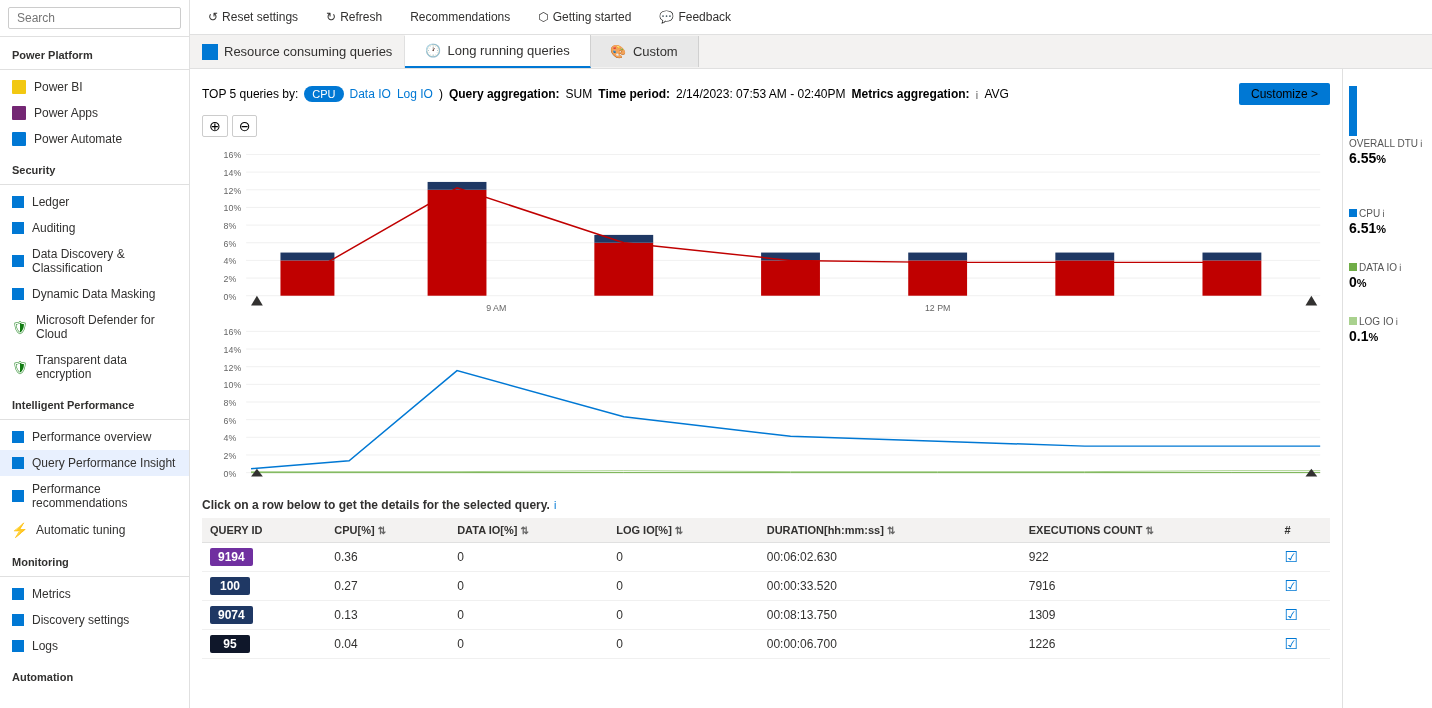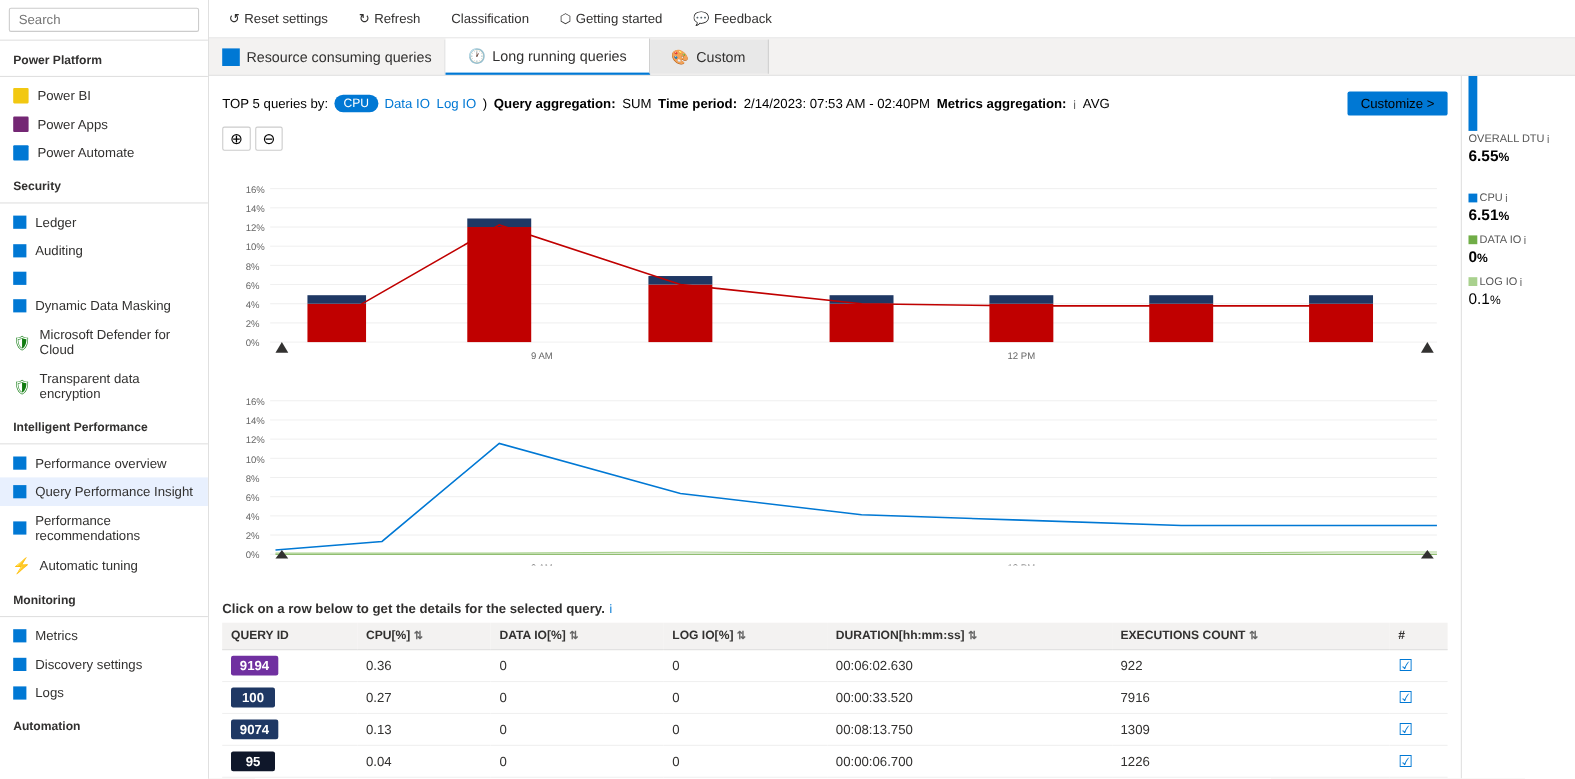--- a/index.html
+++ b/index.html
@@ -36,21 +36,21 @@
     .cpu-badge { background: #0078d4; color: #fff; padding: 2px 8px; border-radius: 10px; font-size: 11px; cursor: pointer; }
     .data-io-link { color: #0078d4; cursor: pointer; }
     .log-io-link { color: #0078d4; cursor: pointer; }
     .customize-btn { background: #0078d4; color: #000000; border: none; padding: 4px 12px; cursor: pointer; border-radius: 2px; font-size: 12px; margin-left: auto; }
 
     
     .zoom-controls { display: flex; gap: 4px; padding: 4px 0; }
     .zoom-btn { background: none; border: 1px solid #ccc; padding: 2px 6px; cursor: pointer; font-size: 14px; border-radius: 2px; }
 
     
-    .chart-container { position: relative; margin: 20px 0; }
+    .chart-container { position: relative; margin: 4px 0; }
 
     
     .table-note { font-size: 12px; padding: 8px 0 6px; color: #323130; display: flex; align-items: center; gap: 4px; }
     .table-note strong { font-weight: 600; }
     .data-table { width: 100%; border-collapse: collapse; font-size: 12px; }
     .data-table th { background: #f3f2f1; padding: 6px 8px; text-align: left; font-weight: 600; border-bottom: 1px solid #e0e0e0; white-space: nowrap; color: #323130; font-size: 11px; }
     .data-table td { padding: 5px 8px; border-bottom: 1px solid #f0f0f0; color: #323130; }
     .sort-icon { color: #666; font-size: 10px; }
     .query-badge { display: inline-block; color: #fff; padding: 2px 8px; border-radius: 2px; font-size: 12px; font-weight: 600; min-width: 40px; text-align: center; }
     .checkbox-blue { color: #0078d4; font-size: 16px; }
@@ -92,20 +92,21 @@
   <div class="sidebar-item">
     <div class="icon" style="background:#0078d4;width:12px;height:12px;"></div>
     <span>Ledger</span>
   </div>
   <div class="sidebar-item">
     <div class="icon" style="background:#0078d4;width:12px;height:12px;"></div>
     <span>Auditing</span>
   </div>
   <div class="sidebar-item">
     <div class="icon" style="background:#0078d4;width:12px;height:12px;"></div>
+    <span>Data Discovery &amp; Classification</span>
   </div>
   <div class="sidebar-item">
     <div class="icon" style="background:#0078d4;width:12px;height:12px;"></div>
     <span>Dynamic Data Masking</span>
   </div>
   <div class="sidebar-item">
     <div class="icon" style="color:#107c10;font-size:13px;">🛡</div>
     <span>Microsoft Defender for Cloud</span>
   </div>
   <div class="sidebar-item">
@@ -156,21 +157,21 @@
   <div class="toolbar">
     <button class="toolbar-btn">
       <span>↺</span>
       <span>Reset settings</span>
     </button>
     <button class="toolbar-btn">
       <span>↻</span>
       <span>Refresh</span>
     </button>
     <button class="toolbar-btn">
-      <span>Classification</span>
+      <span>Recommendations</span>
     </button>
     <button class="toolbar-btn">
       <span>⬡</span>
       <span>Getting started</span>
     </button>
     <button class="toolbar-btn">
       <span>💬</span>
       <span>Feedback</span>
     </button>
   </div>
@@ -390,21 +391,21 @@
       <td>1226</td>
       <td>
         <span class="checkbox-blue" style="color:#0078d4;font-size:15px;">☑</span>
       </td>
     </tr>
           </tbody>
       </table>
 
     </div>
 
-    <div style="width:104px; padding:0 6px; display:flex; flex-direction:column; border-left:1px solid #e0e0e0; font-size:11px; gap:8px;">
+    <div style="width:90px; padding:17px 6px; display:flex; flex-direction:column; border-left:1px solid #e0e0e0; font-size:11px; gap:24px;">
       <div>
         <div style="display:flex; align-items:center; gap:3px;">
           <div style="width:8px; height:50px; background:#0078d4;"></div>
         </div>
         <div style="font-size:10px; color:#555; display:flex; align-items:center; gap:2px;">
           <span>OVERALL DTU</span>
           <span style="color:#666;">ℹ</span>
         </div>
         <div style="font-size:14px; font-weight:700;">
           <span>6.55</span><span style="font-size:11px;">%</span>
@@ -432,19 +433,19 @@
           <span>0</span><span style="font-size:11px;">%</span>
         </div>
       </div>
 
       <div>
         <div style="font-size:10px; color:#555; display:flex; align-items:center; gap:2px;">
           <span style="background:#a9d18e;width:8px;height:8px;display:inline-block;"></span>
           <span>LOG IO</span>
           <span style="color:#666;">ℹ</span>
         </div>
-        <div style="font-size:14px; font-weight:400;">
+        <div style="font-size:14px; font-weight:700;">
           <span>0.1</span><span style="font-size:11px;">%</span>
         </div>
       </div>
     </div>
   </div>
 </div>
 
 </body></html>

